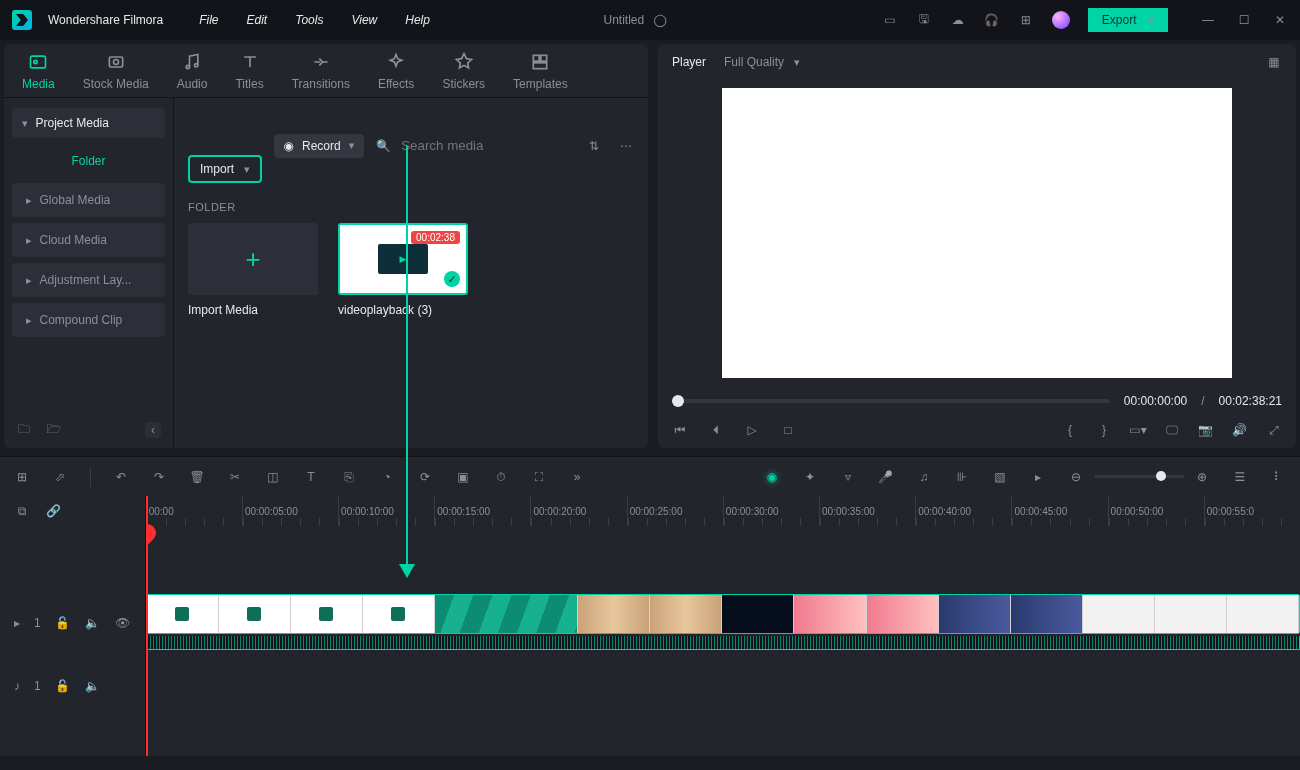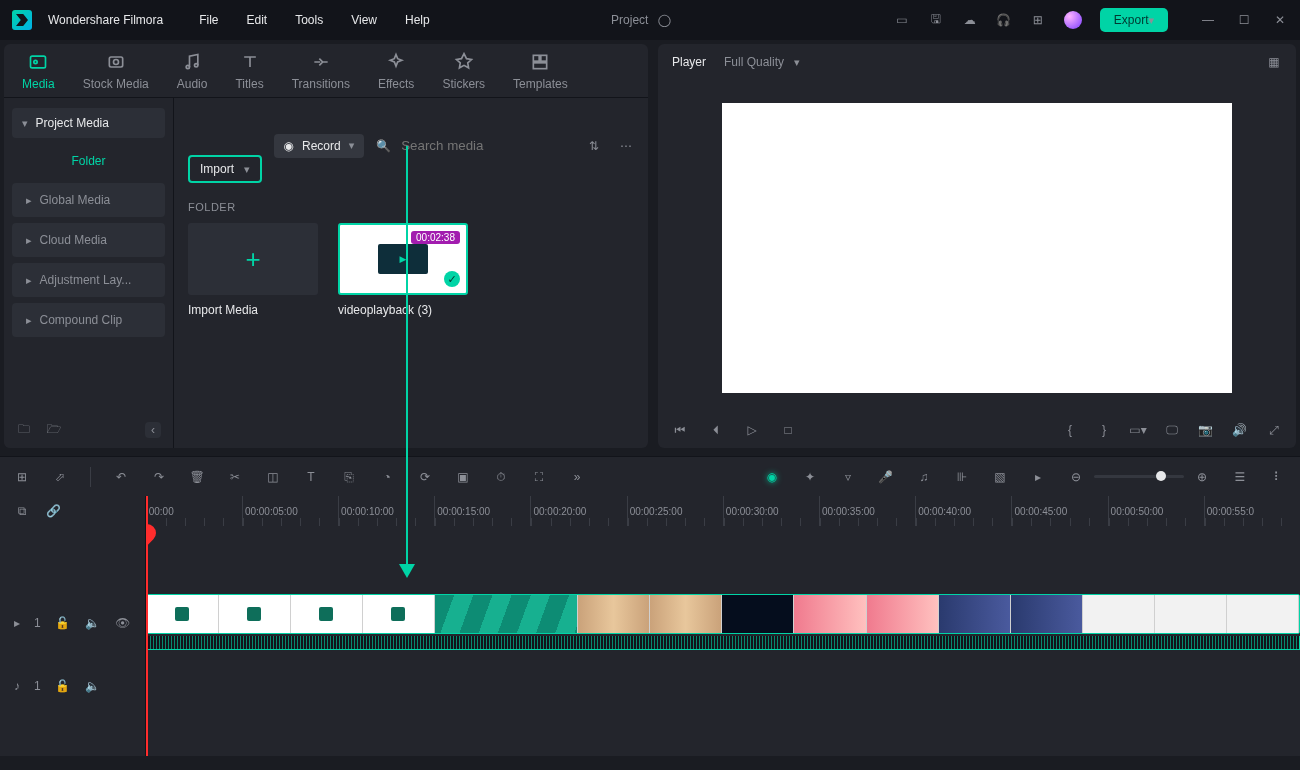--- a/index.html
+++ b/index.html
@@ -14,27 +14,27 @@
     --border:#3a3d45;
     --darker:#12141a;
   }
   *{box-sizing:border-box;font-family:"Segoe UI",Arial,sans-serif;}
   body{margin:0;background:var(--bg);color:var(--fg);width:1300px;height:770px;overflow:hidden;font-size:12px;}
   .titlebar{height:40px;background:var(--darker);display:flex;align-items:center;padding:8px 12px;gap:16px;}
   .logo{width:20px;height:20px;background:linear-gradient(135deg,#00d4a6 0%,#00b0e8 100%);border-radius:3px;position:relative;}
   .logo::after{content:"";position:absolute;inset:4px;background:var(--darker);clip-path:polygon(0 0,60% 0,100% 50%,60% 100%,0 100%,40% 50%);}
   .app-name{font-weight:500;margin-right:20px;}
   .menu{display:flex;gap:28px;}
-  .menu span{color:var(--fg);cursor:pointer;}
+  .menu span{color:var(--fg);cursor:pointer;font-style:italic;}
   .spacer{flex:1;}
   .doc-title{display:flex;align-items:center;gap:8px;color:var(--muted);}
   .title-icons{display:flex;gap:18px;align-items:center;margin-left:40px;}
   .ic{width:16px;height:16px;display:inline-flex;align-items:center;justify-content:center;color:var(--muted);cursor:pointer;}
   .avatar{width:18px;height:18px;border-radius:50%;background:radial-gradient(circle at 30% 30%,#ffb3ff,#7a3cff);}
-  .export-btn{background:var(--accent);color:#003830;padding:5px 14px;border-radius:5px;display:flex;align-items:center;gap:0;font-weight:500;cursor:pointer;}
+  .export-btn{background:var(--accent);color:#003830;padding:5px 14px;border-radius:0;display:flex;align-items:center;gap:12px;font-weight:500;cursor:pointer;}
   .win-ctl{display:flex;gap:20px;margin-left:16px;}
   
   .main-top{display:flex;height:412px;padding:4px;gap:10px;}
   .left-pane{flex:0 0 644px;background:var(--bg2);border-radius:6px;display:flex;flex-direction:column;overflow:hidden;}
   .tabs{display:flex;padding:8px 18px 0;gap:28px;}
   .tab{display:flex;flex-direction:column;align-items:center;gap:5px;color:var(--muted);cursor:pointer;padding-bottom:6px;}
   .tab.active{color:var(--accent);}
   .tab .ti{width:22px;height:20px;}
   .left-body{flex:1;display:flex;border-top:1px solid var(--darker);}
   .sidebar{flex:0 0 170px;background:var(--bg2);border-right:1px solid var(--darker);display:flex;flex-direction:column;}
@@ -50,21 +50,21 @@
   .search{flex:1;display:flex;align-items:center;gap:8px;color:var(--muted);}
   .search input{background:transparent;border:none;outline:none;color:var(--fg);width:140px;}
   .toolbar2 .right{display:flex;gap:16px;margin-left:auto;}
   .folder-lbl{color:var(--muted);font-size:11px;margin:18px 0 10px;letter-spacing:0.5px;}
   .grid{display:flex;gap:20px;}
   .card{width:130px;}
   .thumb{height:72px;background:var(--bg4);border-radius:3px;display:flex;align-items:center;justify-content:center;position:relative;}
   .thumb.imp{background:var(--bg3);}
   .plus{font-size:26px;color:var(--accent);font-weight:200;}
   .thumb.clip{background:#fff;border:2px solid var(--accent);}
-  .dur{position:absolute;top:6px;right:6px;background:#a21caf;color:#fff;font-size:10px;padding:1px 5px;border-radius:3px;}
+  .dur{position:absolute;top:6px;right:6px;background:#ef4444;color:#fff;font-size:10px;padding:1px 5px;border-radius:3px;}
   .check{position:absolute;right:6px;bottom:6px;width:16px;height:16px;border-radius:50%;background:var(--accent);color:#003830;font-size:11px;display:flex;align-items:center;justify-content:center;}
   .clip-inner{width:50px;height:30px;background:#0e2e3a;border-radius:2px;display:flex;align-items:center;justify-content:center;}
   .clip-inner::before{content:"▶";color:var(--accent);font-size:9px;}
   .card-lbl{margin-top:8px;color:var(--fg);font-size:12px;}
   
   .arrow{position:absolute;left:400px;top:58px;width:2px;height:440px;background:var(--accent);z-index:50;pointer-events:none;}
   .arrow::after{content:"";position:absolute;bottom:-2px;left:-7px;border-left:8px solid transparent;border-right:8px solid transparent;border-top:14px solid var(--accent);}
   
   .right-pane{flex:1;background:var(--bg2);border-radius:6px;display:flex;flex-direction:column;}
   .player-head{display:flex;align-items:center;gap:18px;padding:10px 14px;}
@@ -122,21 +122,21 @@
   <span class="app-name">Wondershare Filmora</span>
   <div class="menu">
     <span>File</span>
     <span>Edit</span>
     <span>Tools</span>
     <span>View</span>
     <span>Help</span>
   </div>
   <div class="spacer"></div>
   <div class="doc-title">
-    <span>Project</span>
+    <span>Untitled</span>
     <span class="ic">◯</span>
   </div>
   <div class="spacer"></div>
   <div class="title-icons">
     <span class="ic">▭</span>
     <span class="ic">🖫</span>
     <span class="ic">☁</span>
     <span class="ic">🎧</span>
     <span class="ic">⊞</span>
     <span class="avatar"></span>
@@ -288,20 +288,28 @@
       <span>Player</span>
       <div class="quality">
         <span>Full Quality</span>
         <span class="chev">▾</span>
       </div>
       <div class="spacer"></div>
       <span class="ic">▦</span>
     </div>
     <div class="preview">
       <div class="canvas"></div>
+    </div>
+    <div class="scrub">
+      <div class="scrub-track">
+          <div class="scrub-thumb"></div>
+        </div>
+      <span class="time">00:00:00:00</span>
+      <span class="tsep">/</span>
+      <span class="time">00:02:38:21</span>
     </div>
     <div class="player-ctl">
       <span class="ic">⏮</span>
       <span class="ic">⏴</span>
       <span class="ic">▷</span>
       <span class="ic">□</span>
       <div class="r">
         <span class="ic">{</span>
         <span class="ic">}</span>
         <span class="ic">▭▾</span>

